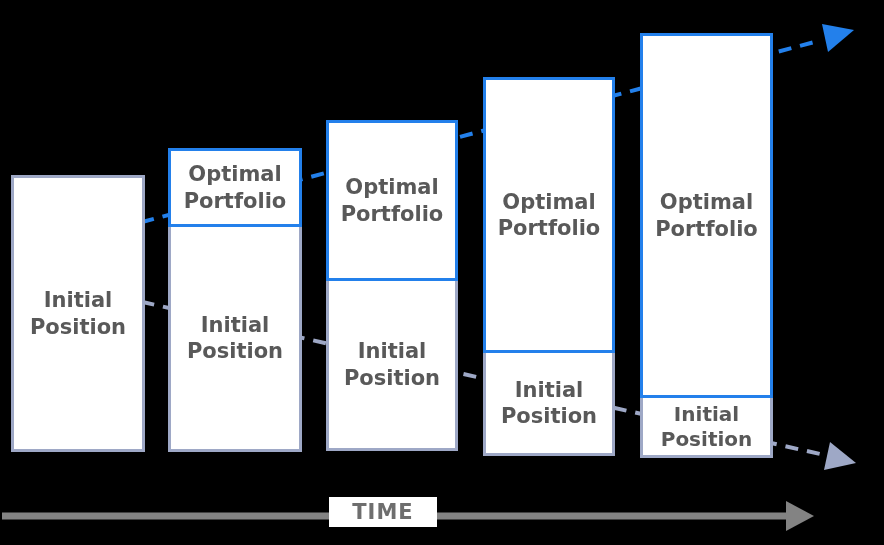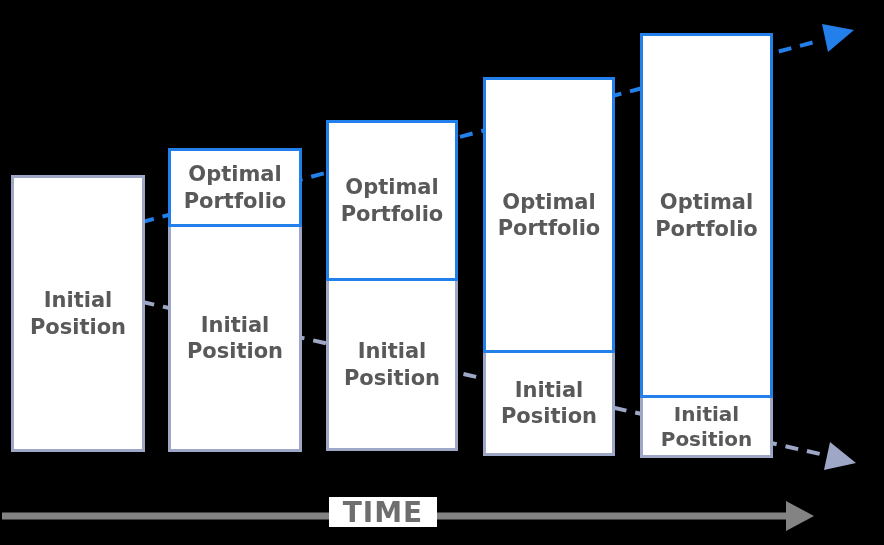--- a/index.html
+++ b/index.html
@@ -67,21 +67,21 @@
     left: 329px;
     top: 497px;
     width: 108px;
     height: 30px;
     background: var(--box-fill, #fff);
     display: flex;
     align-items: center;
     justify-content: center;
   }
   .time-label-text {
-    font-size: 28px;
+    font-size: 21px;
     font-weight: 700;
     letter-spacing: 1px;
     color: var(--time-label-text, #6E6E6E);
   }
 
   
   .bar-1 { left: 11px;  top: 175px; width: 134px; }
   .bar-1 .seg-initial { height: 277px; }
   .bar-2 { left: 168px; top: 148px; width: 134px; }
   .bar-2 .seg-optimal { height: 79px; }

